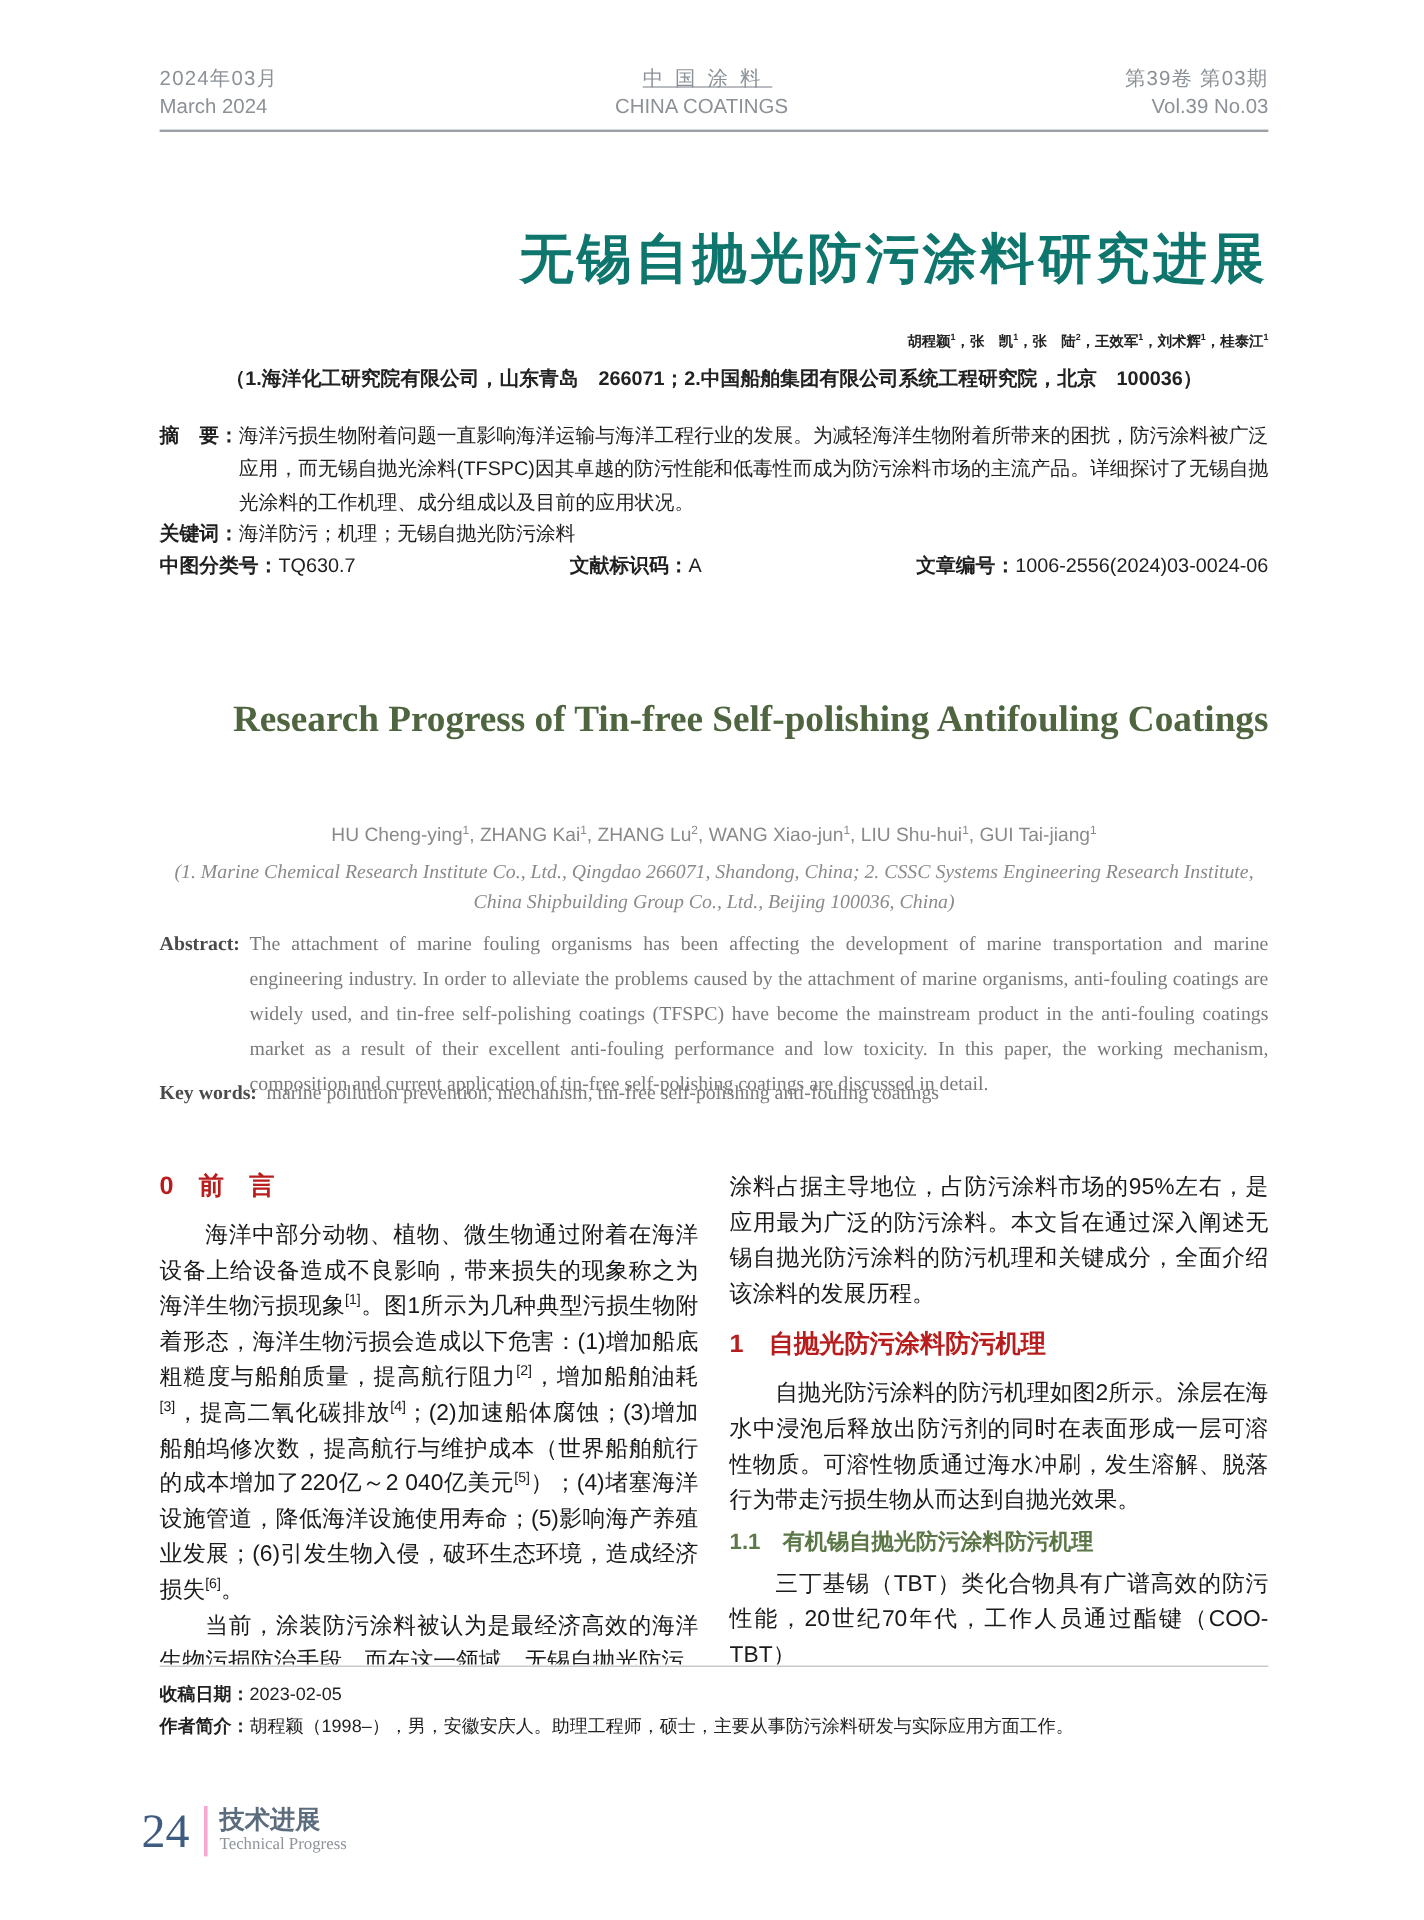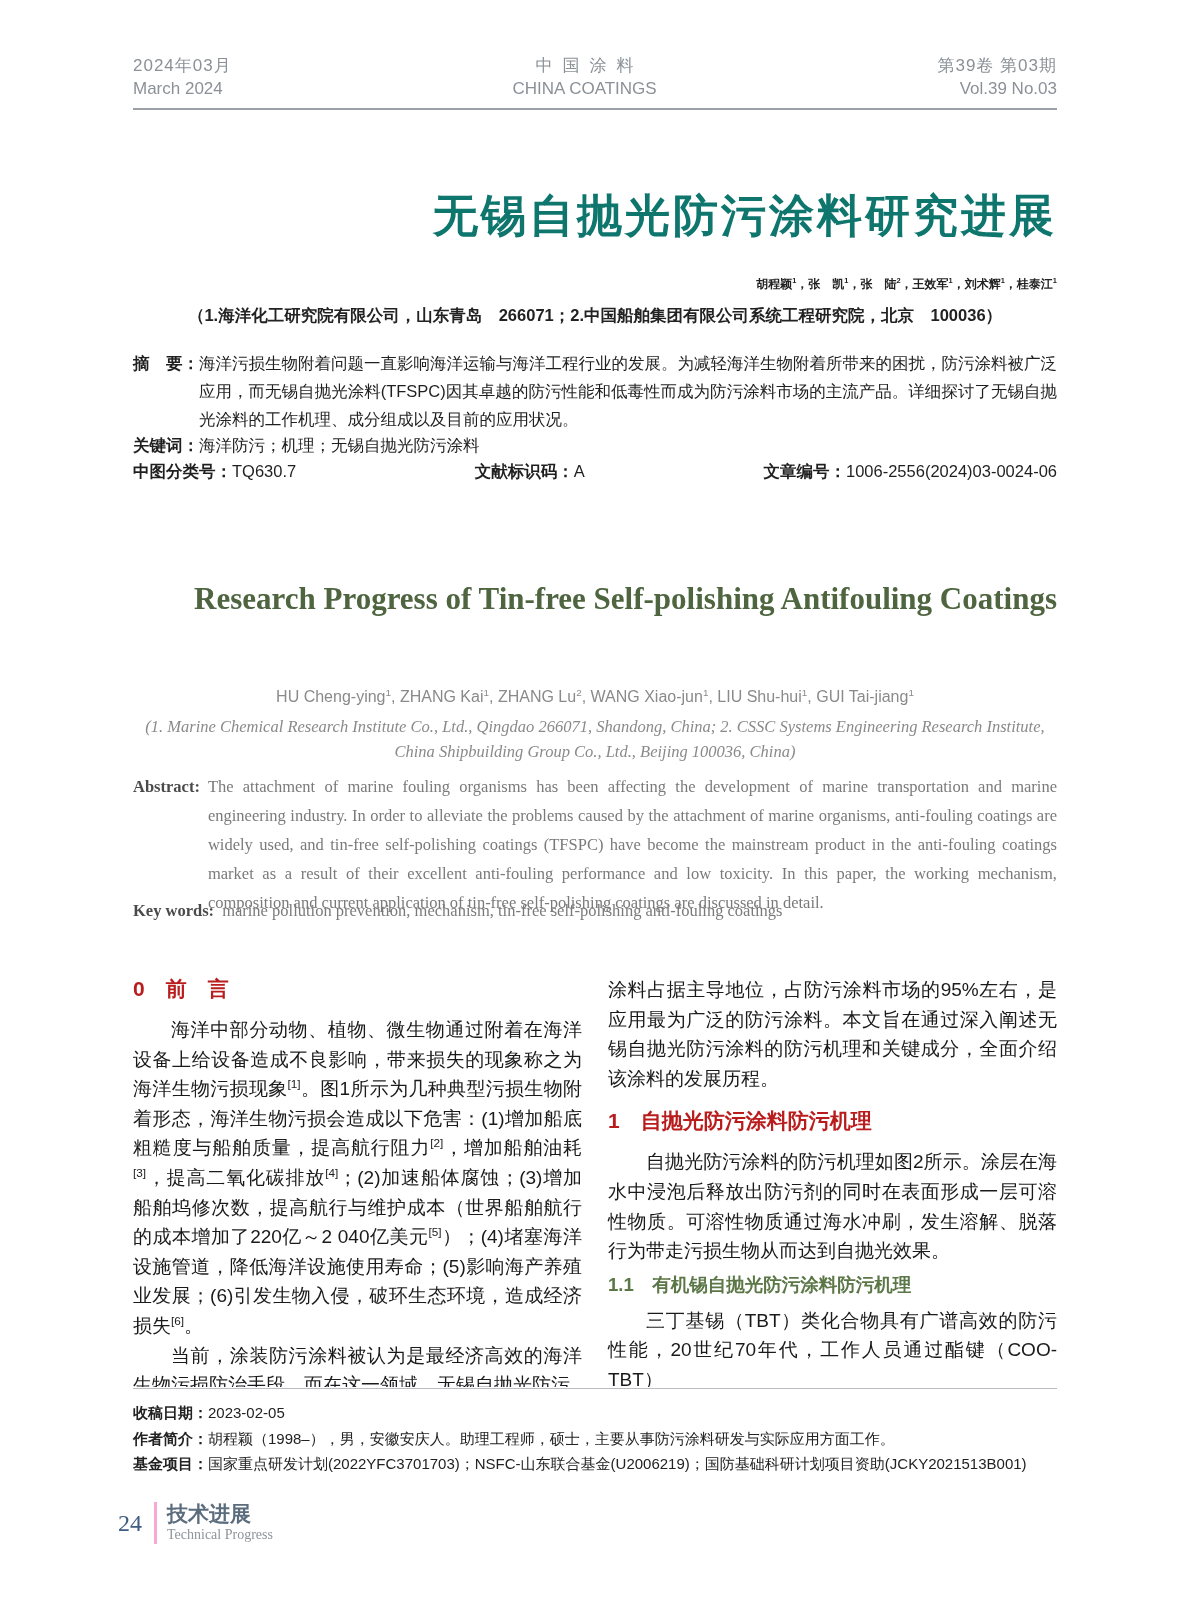--- a/index.html
+++ b/index.html
@@ -7,21 +7,21 @@
         font-family:"Liberation Sans",sans-serif;color:#1f1f1f;}
   .abs{position:absolute;left:133px;right:130px;}
 
   
   .journal-header{top:54px;display:flex;justify-content:space-between;align-items:flex-start;
                   color:#8b9197;font-size:17px;line-height:23px;}
   .jh-cell{white-space:nowrap;}
   .jh-center{text-align:center;}
   .jh-right{text-align:right;}
   .jh-cn{letter-spacing:1px;}
-  .jh-center .jh-cn{letter-spacing:10px;padding-left:10px;}
+  .jh-center .jh-cn{letter-spacing:10px;padding-left:10px;text-decoration:underline;}
   .header-rule{top:108px;height:2px;background:#9aa0a6;}
 
   
   .title-cn{top:186px;text-align:right;font-size:45px;font-weight:bold;color:#0f766e;letter-spacing:3px;}
   .authors-cn{top:276px;text-align:right;font-size:12px;font-weight:bold;color:#222;}
   .affil-cn{top:305px;text-align:center;font-size:16.5px;font-weight:bold;color:#222;}
 
   sup{font-size:0.62em;vertical-align:super;line-height:0;}
 
   
@@ -58,21 +58,21 @@
 
   
   .foot-rule{top:1388px;height:1px;background:#b9bdc1;}
   .footnotes{top:1400px;font-size:15px;line-height:25.5px;color:#222;}
   .fn-line{display:flex;align-items:flex-start;}
   .fn-label{font-weight:bold;white-space:nowrap;}
   .fn-text{flex:1;}
 
   
   .page-footer{position:absolute;left:118px;top:1502px;display:flex;align-items:center;}
-  .page-num{font-family:"Liberation Serif",serif;font-size:24px;color:#3f5c80;margin-right:12px;}
+  .page-num{font-family:"Liberation Serif",serif;font-size:40px;color:#3f5c80;margin-right:12px;}
   .footer-stack{border-left:3px solid #f9a8d4;padding-left:10px;}
   .footer-cn{font-size:21px;font-weight:bold;color:#5b6c7d;line-height:24px;}
   .footer-en{font-family:"Liberation Serif",serif;font-size:14px;color:#8d949b;line-height:18px;}
 </style>
 </head>
 <body>
 
 <div class="page">
 
   <div class="abs journal-header">
@@ -149,24 +149,20 @@
   <div class="abs foot-rule"></div>
   <div class="abs footnotes">
     <div class="fn-line">
       <span class="fn-label">收稿日期：</span>
       <span class="fn-text">2023-02-05</span>
     </div>
     <div class="fn-line">
       <span class="fn-label">作者简介：</span>
       <span class="fn-text">胡程颖（1998–），男，安徽安庆人。助理工程师，硕士，主要从事防污涂料研发与实际应用方面工作。</span>
     </div>
-    <div class="fn-line">
-      <span class="fn-label">基金项目：</span>
-      <span class="fn-text">国家重点研发计划(2022YFC3701703)；NSFC-山东联合基金(U2006219)；国防基础科研计划项目资助(JCKY2021513B001)</span>
-    </div>
   </div>
 
   <div class="page-footer">
     <span class="page-num">24</span>
     <span class="footer-stack">
       <div class="footer-cn">技术进展</div>
       <div class="footer-en">Technical Progress</div>
     </span>
   </div>
 

